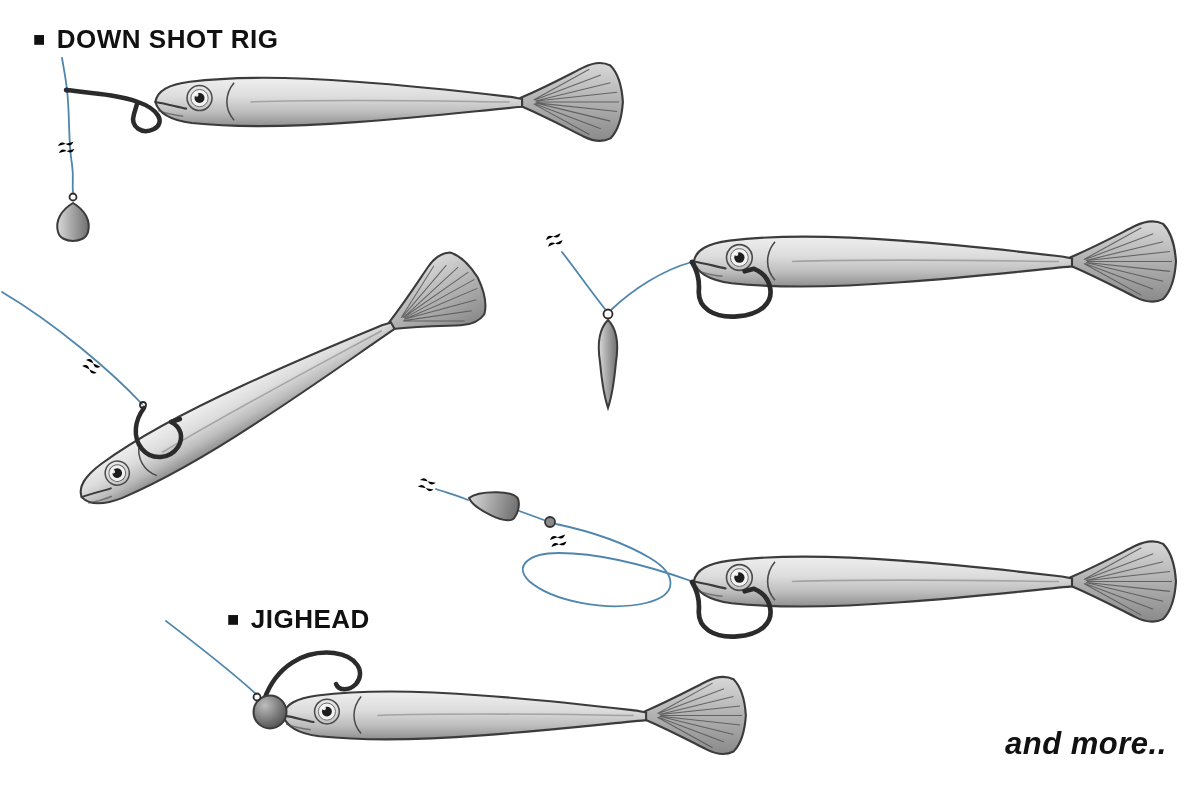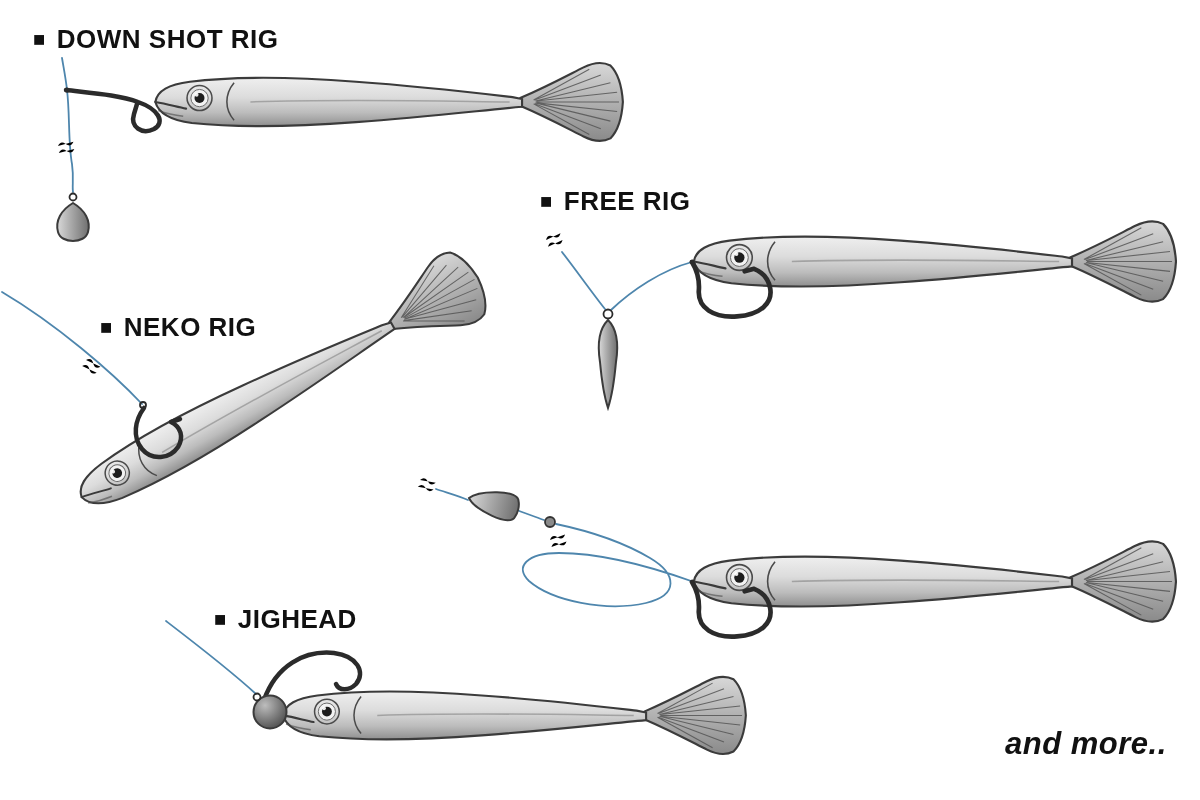--- a/index.html
+++ b/index.html
@@ -137,28 +137,22 @@
       <path class="hook" d="M 264,700 C 276,666 304,650 334,653 C 357,656 366,672 356,684 C 349,691 339,691 336,684"></path>
       <circle class="jig-ball" cx="270" cy="712" r="16.5"></circle>
       <circle class="metal" cx="257" cy="697" r="3.5"></circle>
     </g>
   </svg>
 
   <div class="rig-label" style="left:33px;top:24px">
     <span class="marker">■</span><span>DOWN SHOT RIG</span>
   </div>
 
-  <div class="rig-label" style="left:540px;top:186px">
-    <span class="marker">■</span><span>FREE RIG</span>
-  </div>
-
-  <div class="rig-label" style="left:100px;top:312px">
-    <span class="marker">■</span><span>NEKO RIG</span>
-  </div>
 
 
-  <div class="rig-label" style="left:214px;top:604px">
+
+  <div class="rig-label" style="left:227px;top:604px">
     <span class="marker">■</span><span>JIGHEAD</span>
   </div>
 
   <div class="more-label" style="left:1005px;top:726px">and more..</div>
 
 </div>
 
 </body></html>

